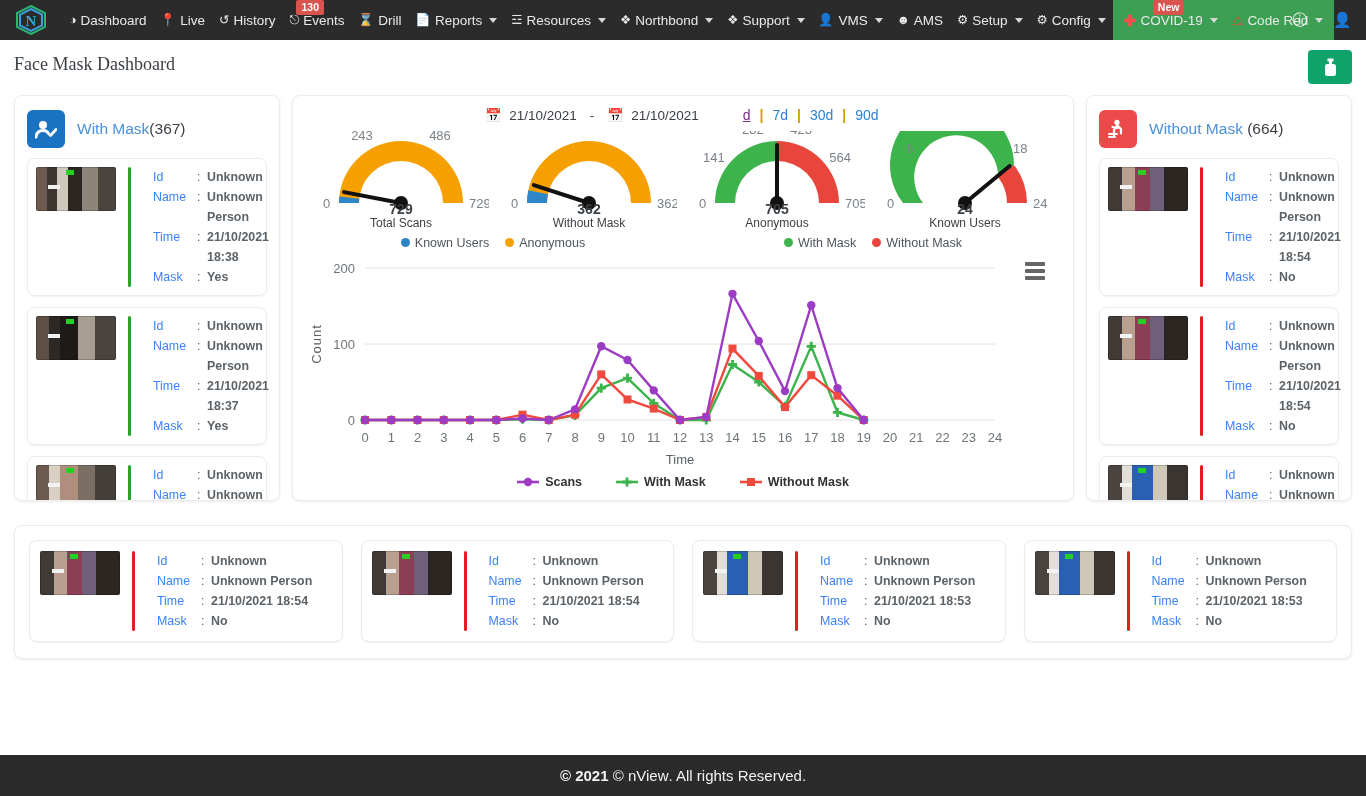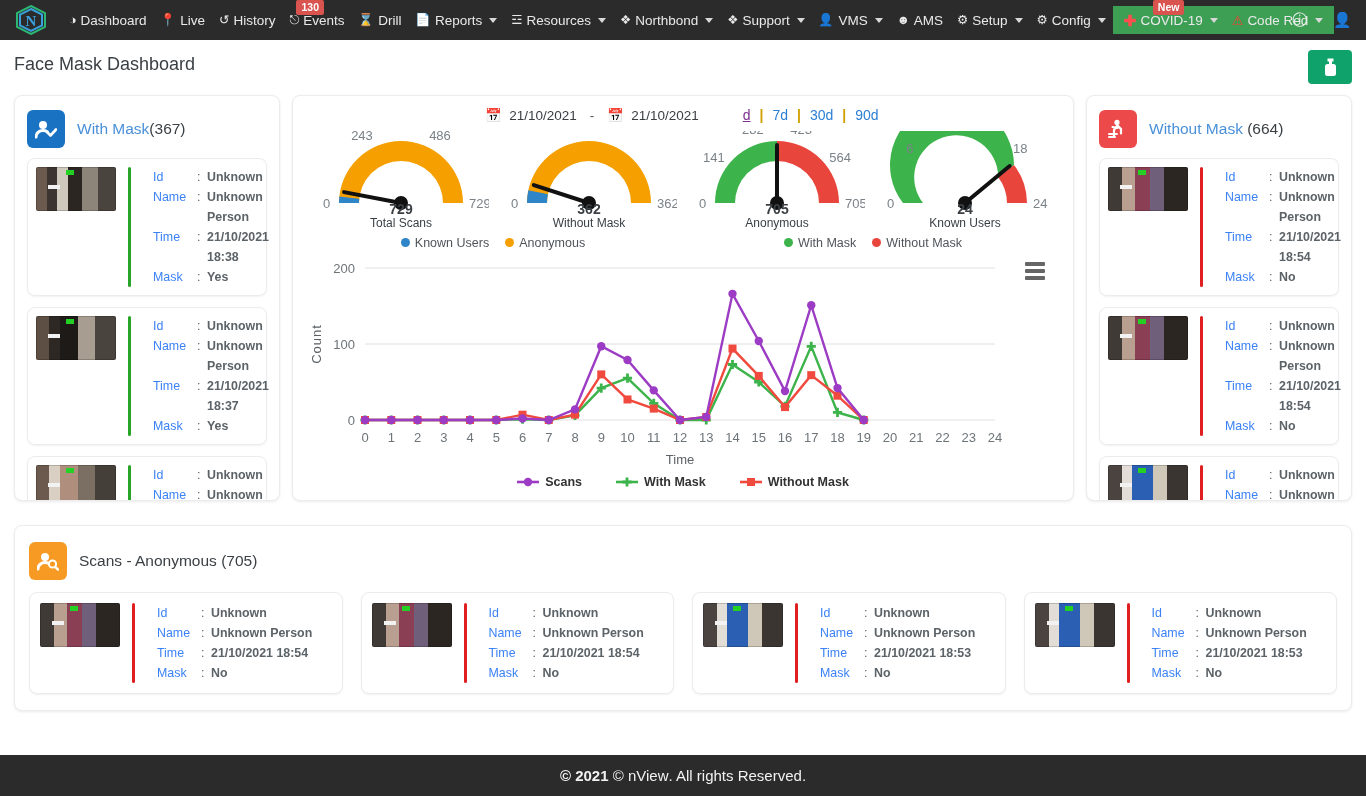--- a/index.html
+++ b/index.html
@@ -25,27 +25,27 @@
   .caret { display:inline-block; width:0; height:0; border-left:4px solid transparent;
            border-right:4px solid transparent; border-top:5px solid #d8d8d8; margin-left:3px; }
   .badge-count {
     position: absolute; top: 0px; left: 14px; background: #d9534f; color: #fff;
     font-size: 10.5px; line-height: 13px; padding: 1px 5px; border-radius: 2px; font-weight: 600;
   }
   .badge-new {
     position: absolute; top: 0px; left: 36px; background: #d9534f; color: #fff;
     font-size: 10.5px; line-height: 13px; padding: 1px 5px; border-radius: 2px; font-weight: 600;
   }
-  .covid-group { display:flex; align-items:center; height:28px; background:#3c9f54; padding: 0 4px; }
+  .covid-group { display:flex; height:40px; background:#3c9f54; padding: 0 4px; }
   .nav-right { position:absolute; right: 14px; top:0; height:40px; display:flex; align-items:center; gap: 26px; }
   .nav-right .ricon { font-size: 15px; color:#f0f0f0; cursor:pointer; }
 
   
   .page-title {
-    font-size: 18px; color: #3a3f44; padding: 14px 0 10px 14px; font-weight: 400;
+    font-size: 18px; color: #3a3f44; padding: 14px 0 10px 14px; font-weight: 400; font-family: Liberation Serif, serif;
   }
   .fab {
     position: absolute; right: 14px; top: 50px; width: 44px; height: 34px;
     background: #0fa36b; border-radius: 4px; display:flex; align-items:center; justify-content:center;
     cursor:pointer;
   }
 
   
   .main-row { display: flex; padding: 10px 14px; gap: 12px; align-items: flex-start; }
   .card-panel {
@@ -644,31 +644,20 @@
               <span class="sep">:</span>
               <span class="v">Unknown Person</span>
             </div>
           </div>
         </div>
       </div>
   </div>
 </div>
 
 <div class="card-panel bottom-panel">
-  <div class="panel-head">
-    <div class="panel-icon orange">
-      <svg width="22" height="20" viewBox="0 0 22 20">
-        <circle cx="8" cy="6" r="4" fill="#fff"></circle>
-        <path d="M1 18c0-4 3.5-6.5 7-6.5 1.3 0 2.5.3 3.5.8" fill="none" stroke="#fff" stroke-width="3" stroke-linecap="round"></path>
-        <circle cx="15.5" cy="13" r="3.6" fill="none" stroke="#fff" stroke-width="2"></circle>
-        <line x1="18.2" y1="15.8" x2="21" y2="18.6" stroke="#fff" stroke-width="2.4" stroke-linecap="round"></line>
-      </svg>
-    </div>
-    <div class="panel-title" style="color:#3a3f44">Scans - Anonymous (705)</div>
-  </div>
   <div class="bottom-grid" id="anon-list">
       <div class="entry">
         <div class="thumb th4">
           <div class="thmark"></div>
           <div class="thgreen"></div>
           <div class="thov"></div>
         </div>
         <div class="bar red"></div>
         <div class="kv">
           <div class="row">

